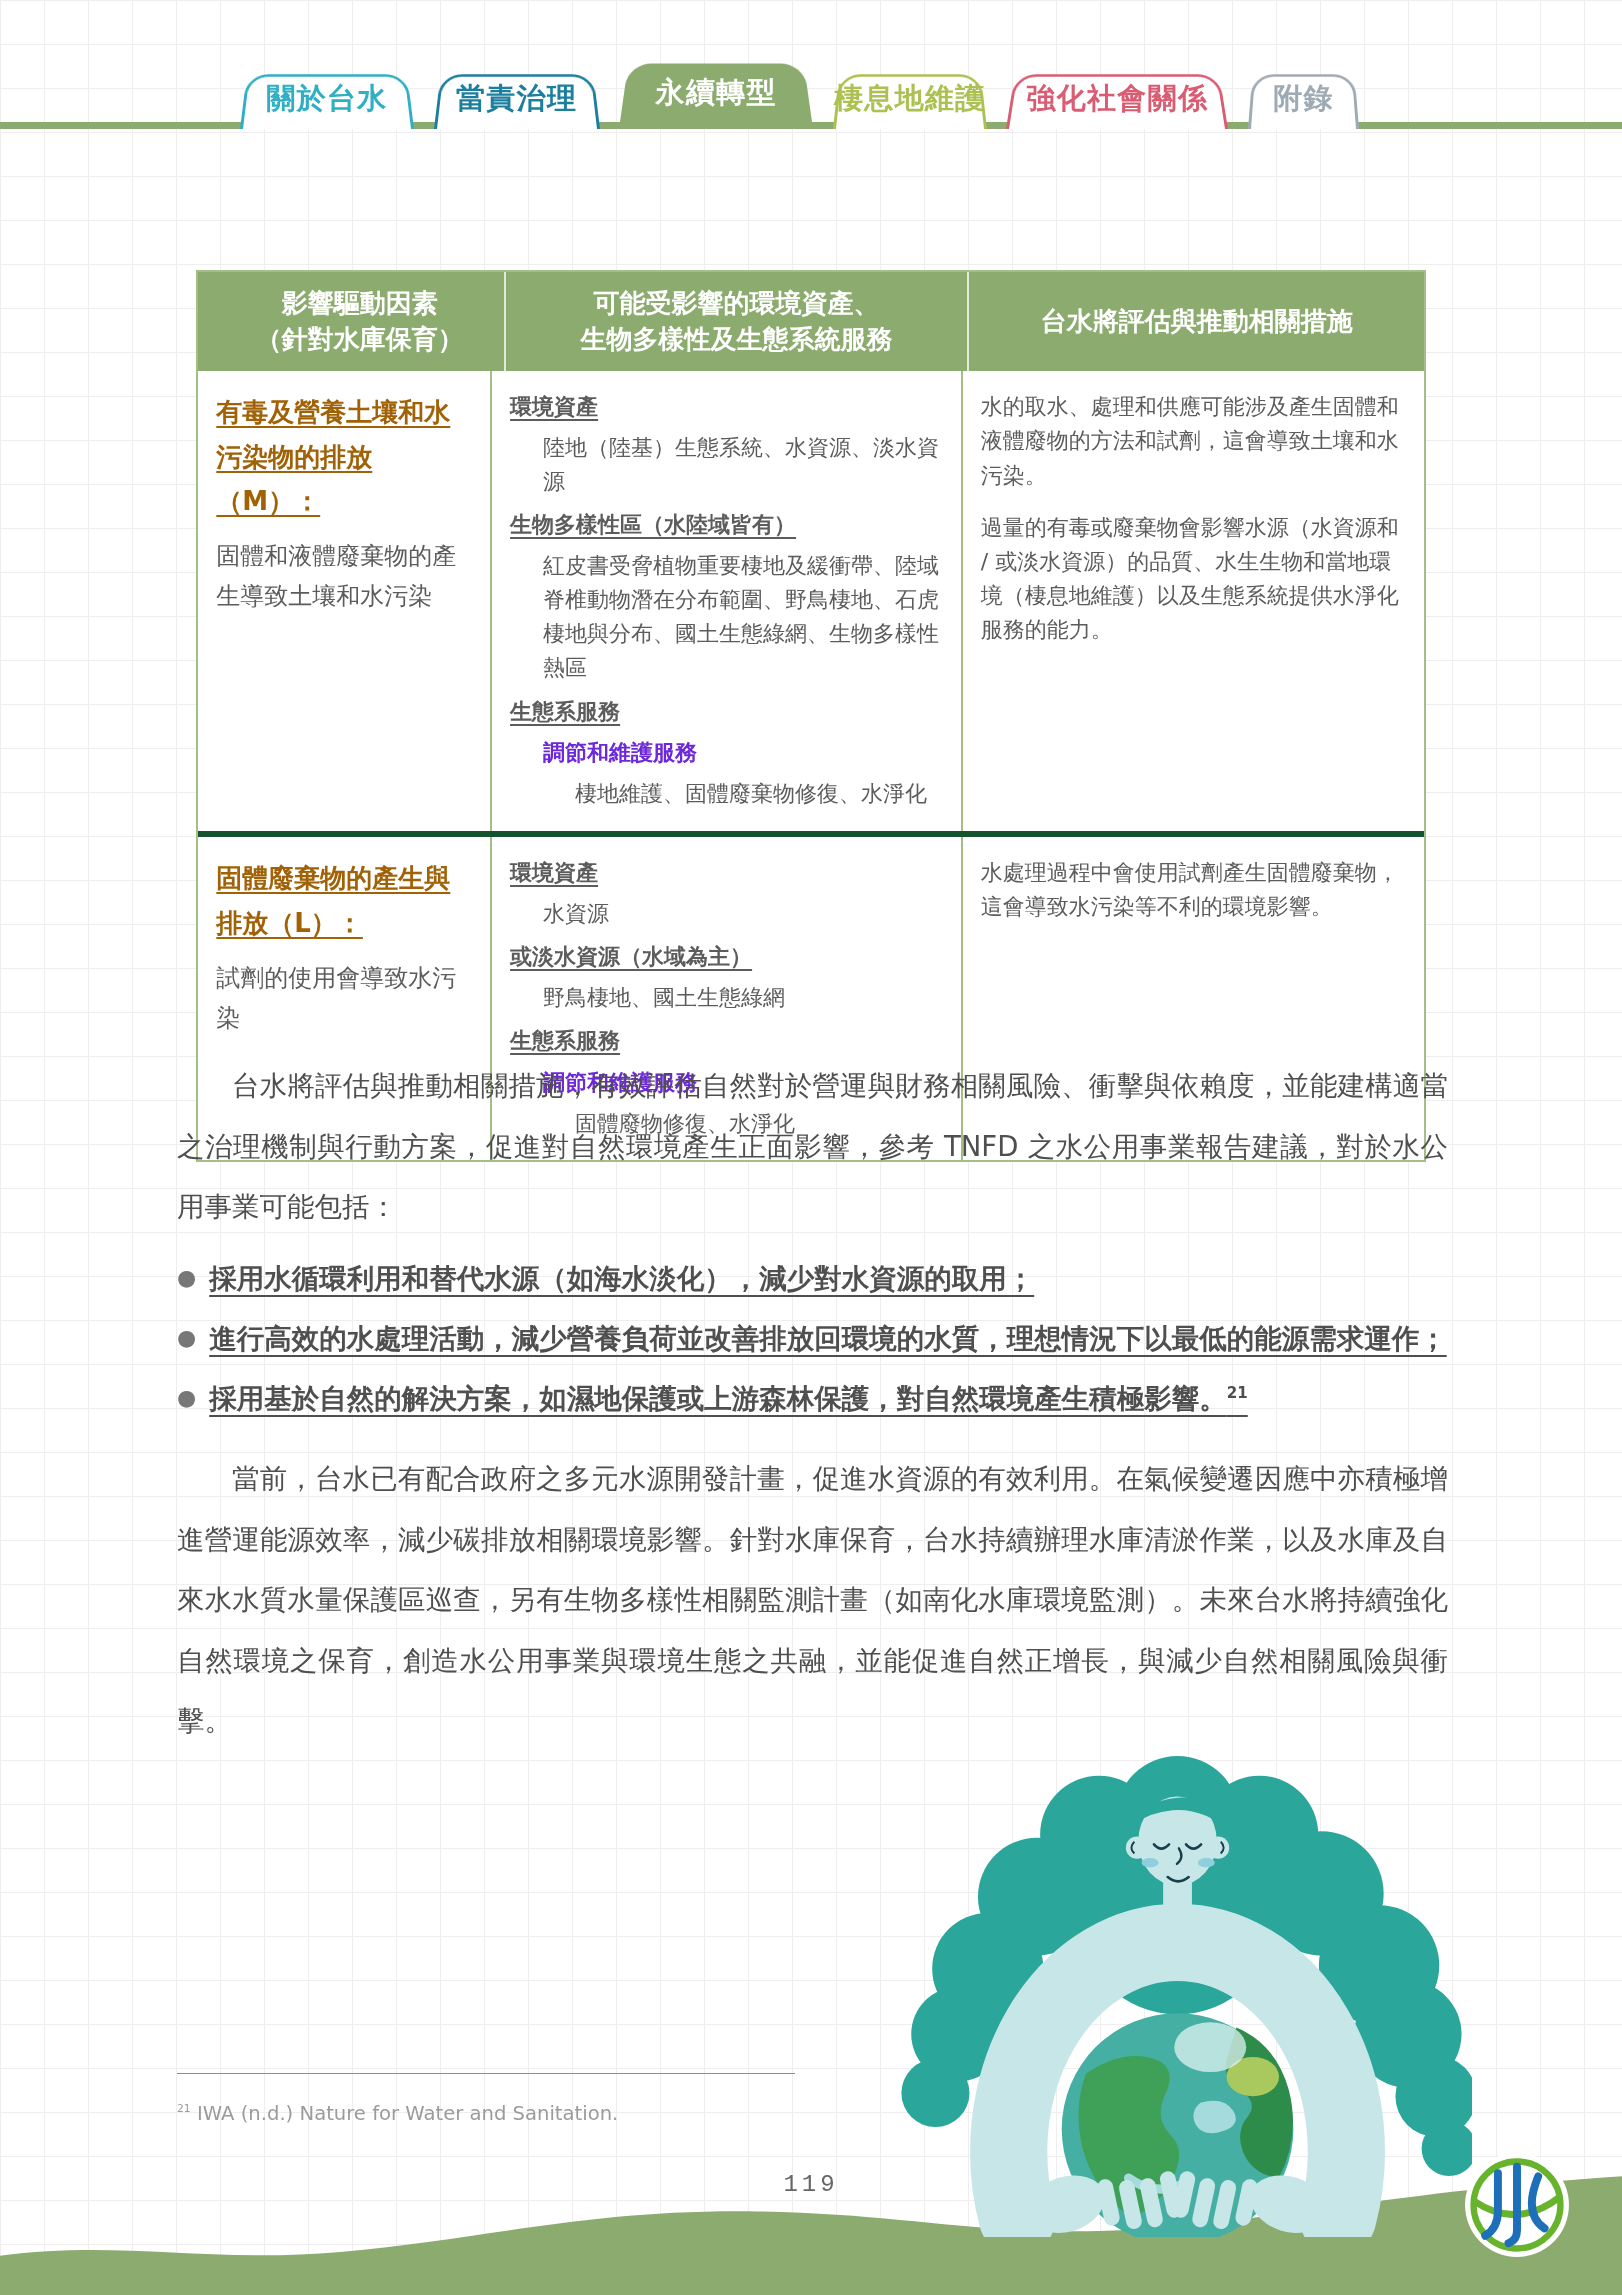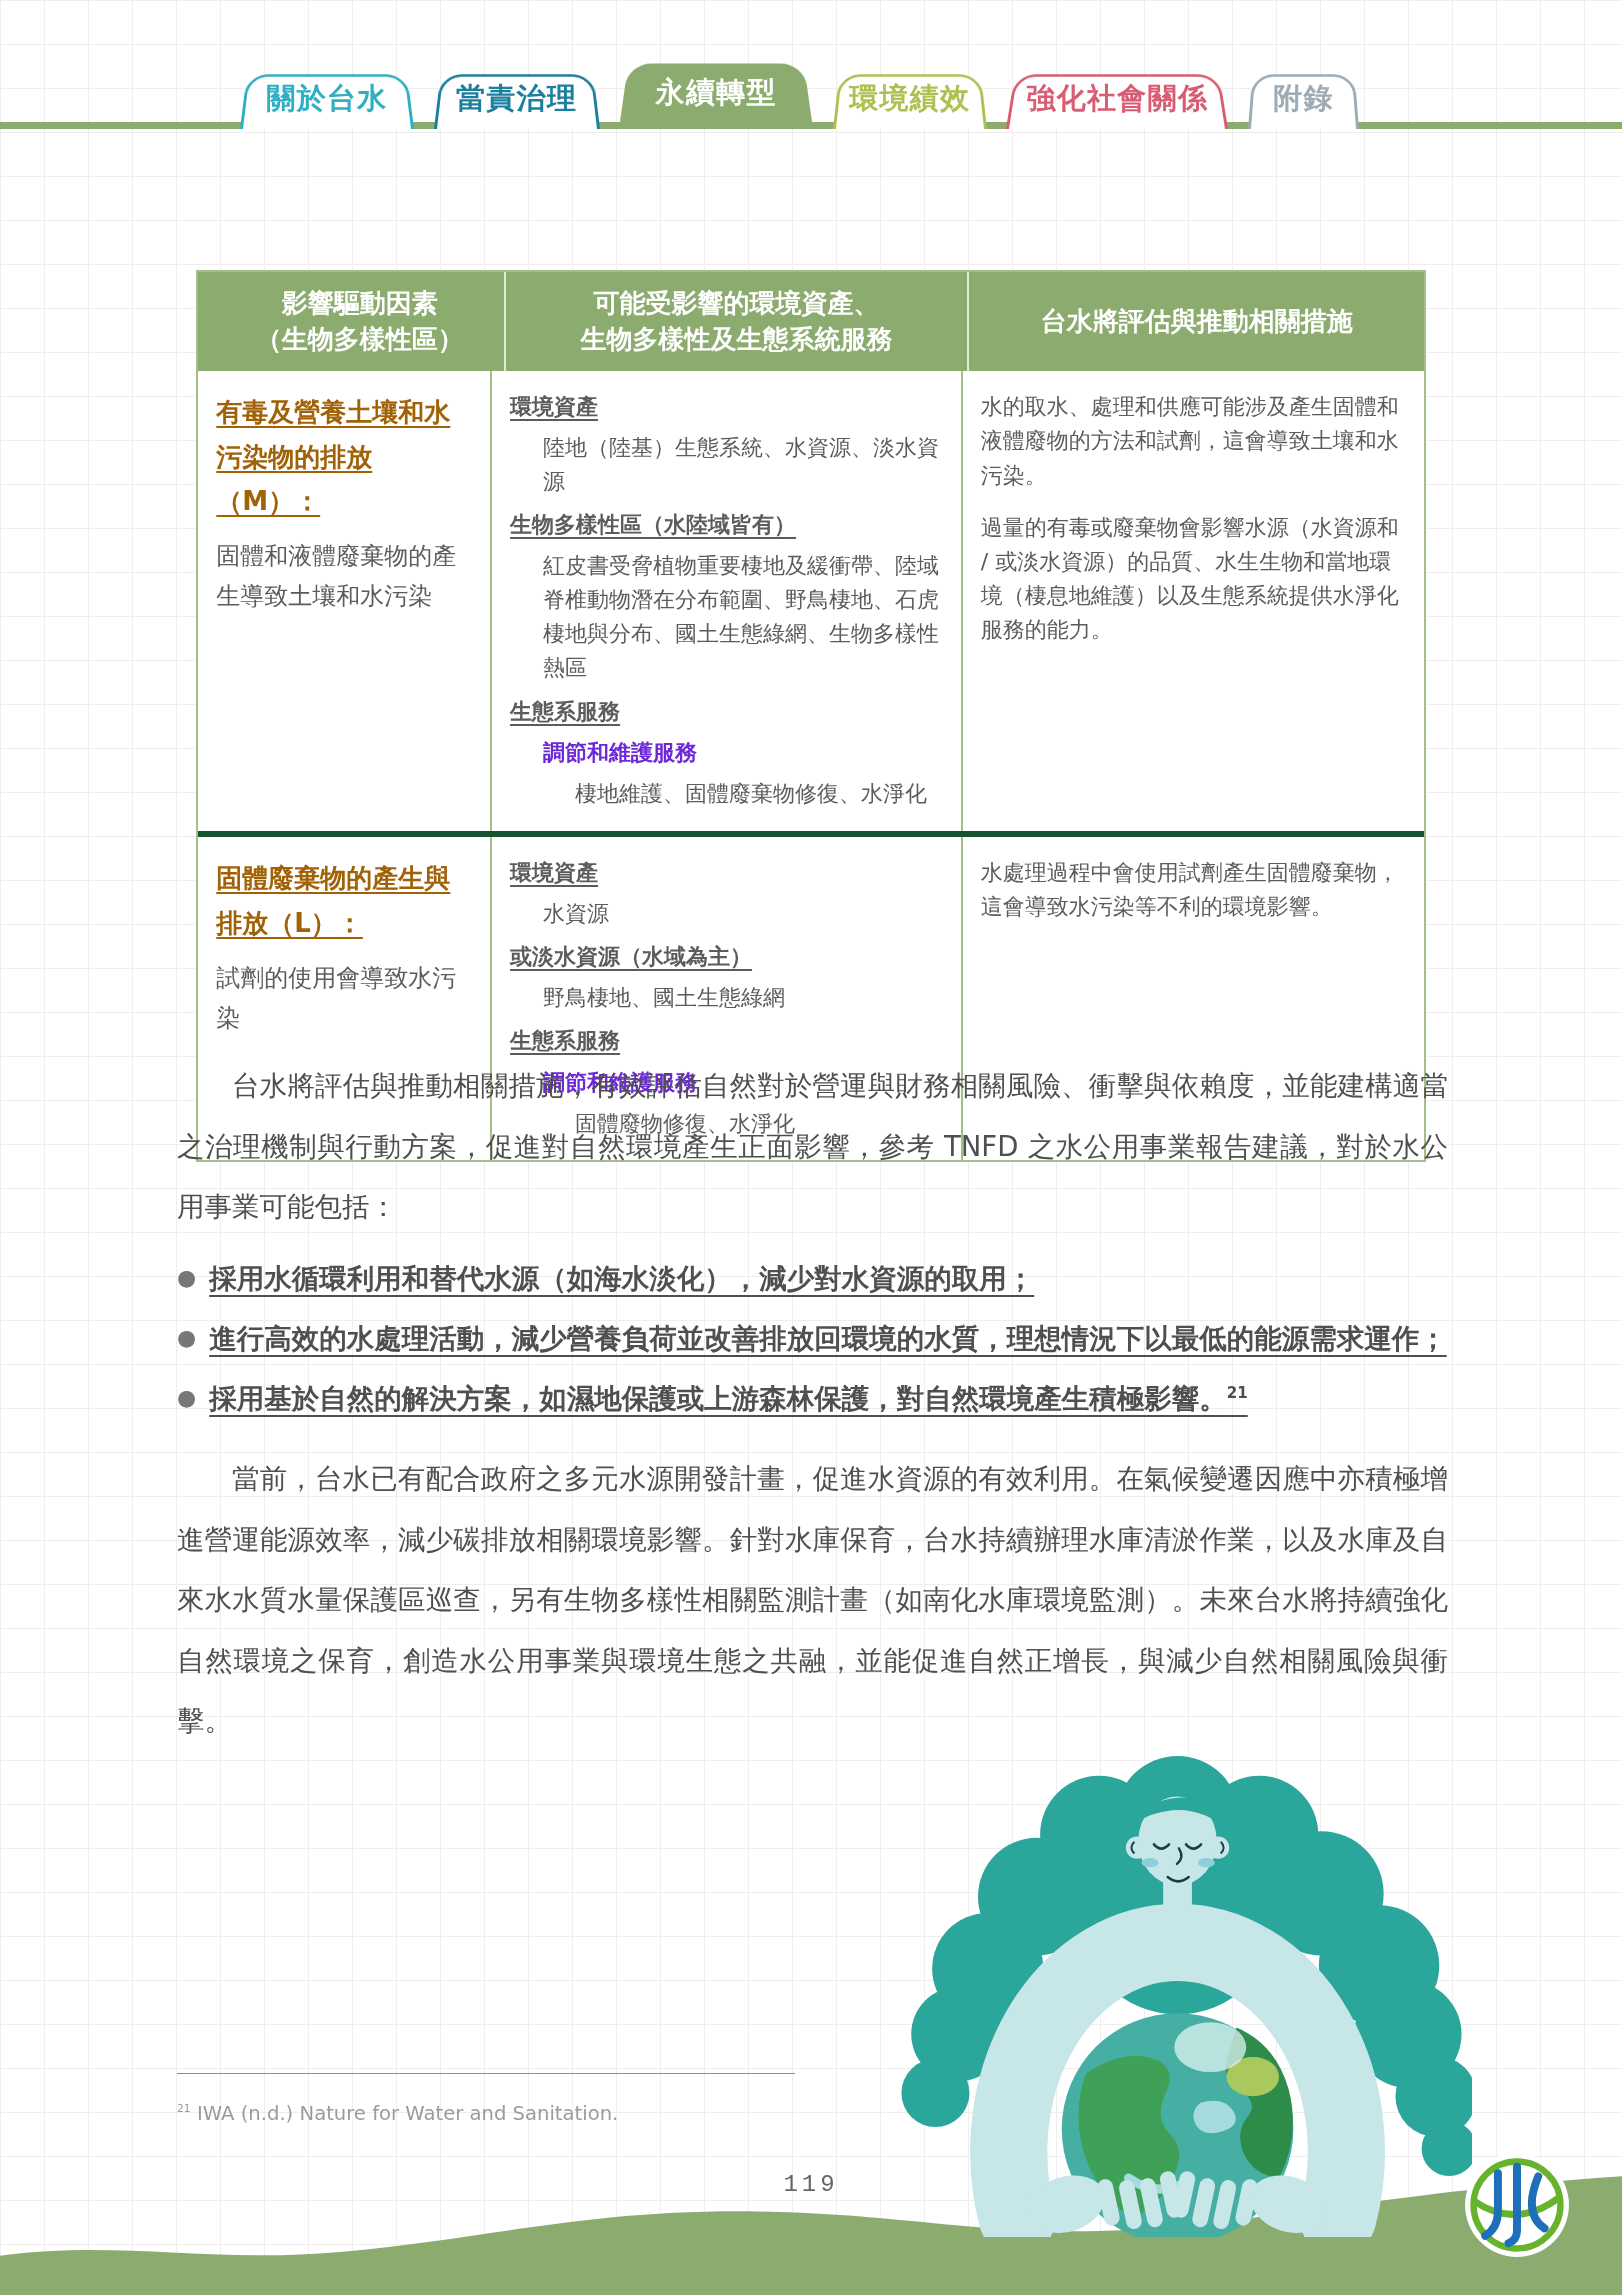--- a/index.html
+++ b/index.html
@@ -79,36 +79,36 @@
     <div class="tab tab--teal" style="width:174px">
         <span>關於台水</span>
       </div>
     <div class="tab tab--blue" style="width:166px">
         <span>當責治理</span>
       </div>
     <div class="tab tab--active" style="width:194px">
         <span>永續轉型</span>
       </div>
     <div class="tab tab--ygreen" style="width:154px">
-        <span>環境績效</span>
+        <span>棲息地維護</span>
       </div>
     <div class="tab tab--red" style="width:222px">
         <span>強化社會關係</span>
       </div>
     <div class="tab tab--gray" style="width:111px">
         <span>附錄</span>
       </div>
   </div>
   <div class="nav-bar"></div>
 
   <div class="impact-table">
     <div class="thead">
       <div class="th c1">
         <span>影響驅動因素</span>
-        <span>（生物多樣性區）</span>
+        <span>（針對水庫保育）</span>
       </div>
       <div class="th c2">
         <span>可能受影響的環境資產、</span>
         <span>生物多樣性及生態系統服務</span>
       </div>
       <div class="th c3">
         <span>台水將評估與推動相關措施</span>
       </div>
     </div>
 

